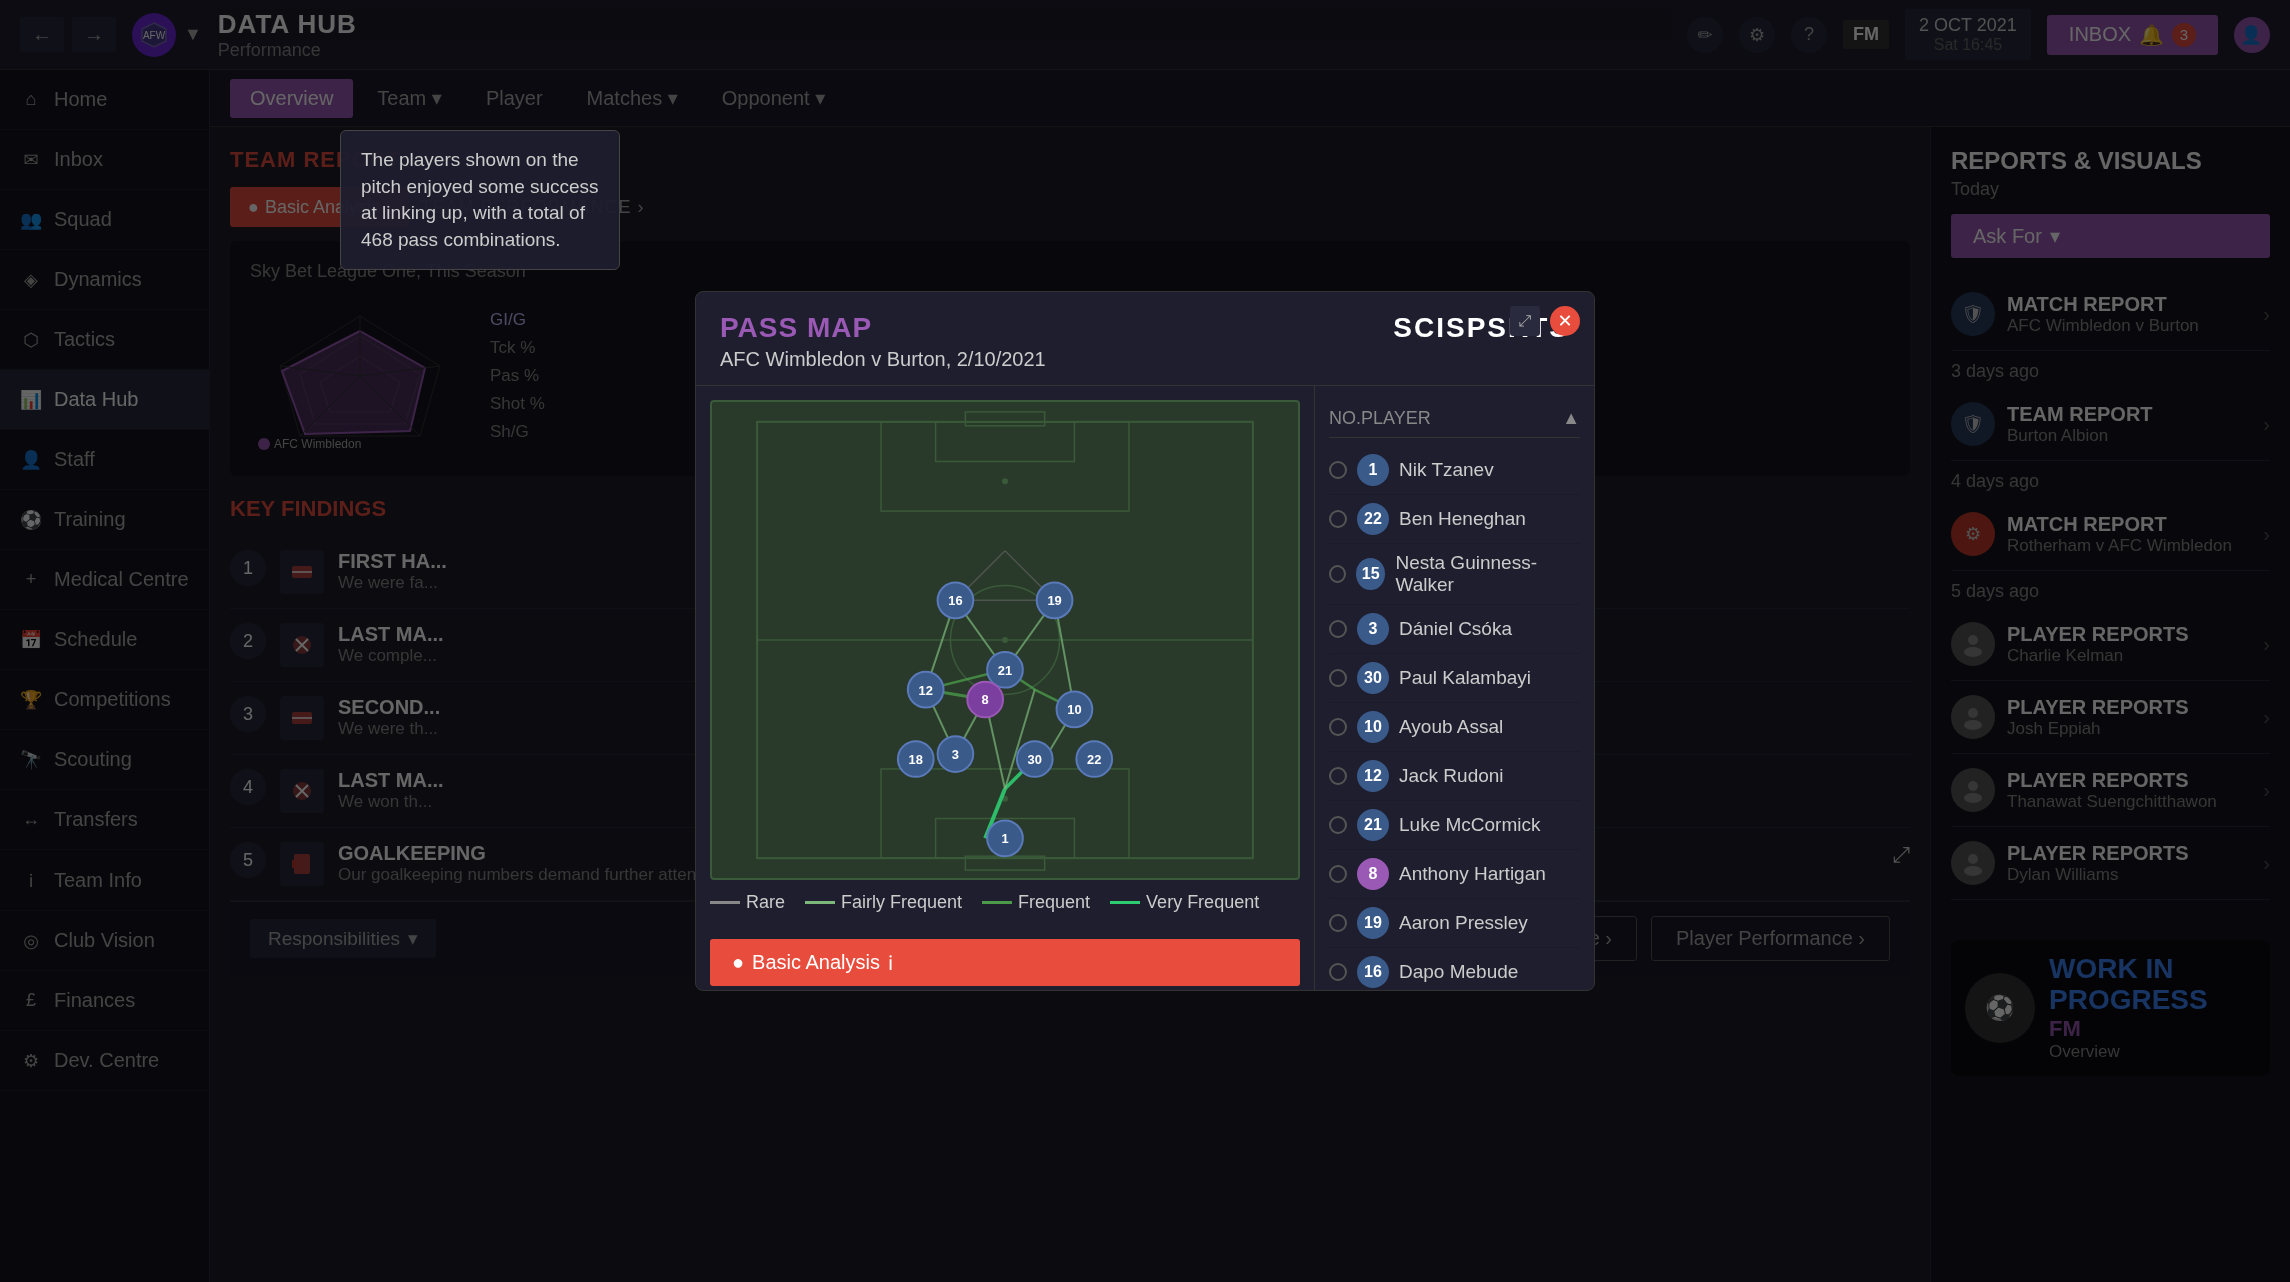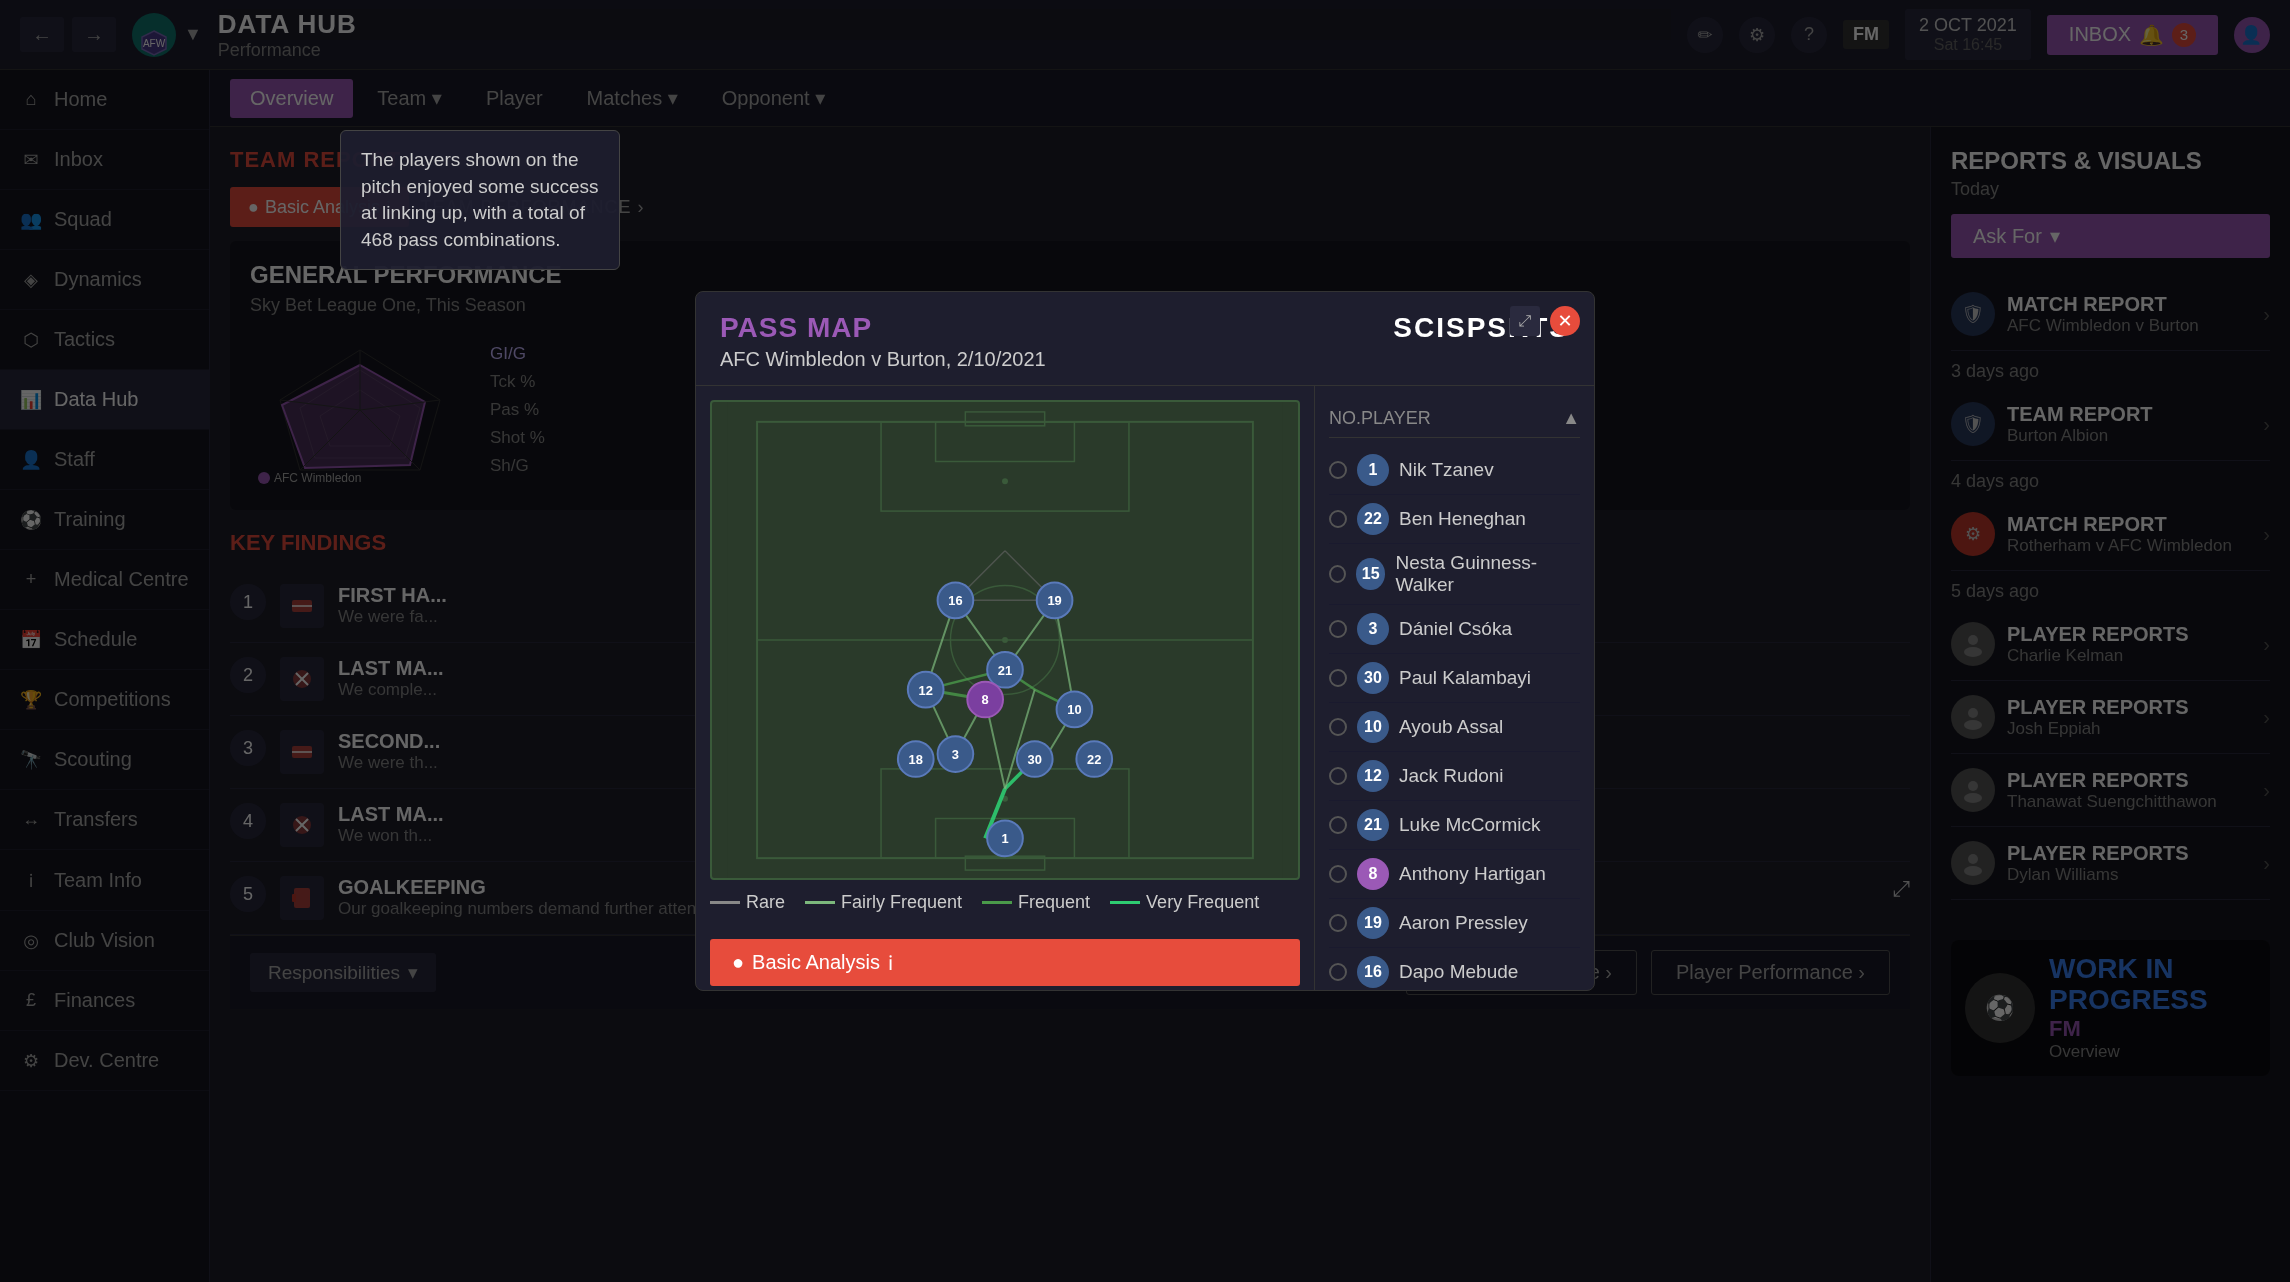--- a/index.html
+++ b/index.html
@@ -3,21 +3,21 @@
   <meta charset="utf-8">
   <style>
     * { box-sizing: border-box; margin: 0; padding: 0; }
     body { font-family: 'Segoe UI', Arial, sans-serif; background: #1a1a2e; color: #ccc; width: 2290px; height: 1282px; overflow: hidden; font-size: 22px; }
 
     
     .topbar { display: flex; align-items: center; background: #1e1e2e; height: 70px; padding: 0 20px; gap: 16px; border-bottom: 1px solid #333; }
     .topbar-nav { display: flex; gap: 8px; }
     .topbar-nav button { background: #2a2a3e; border: none; color: #aaa; padding: 6px 12px; cursor: pointer; border-radius: 3px; font-size: 20px; }
     .topbar-club { display: flex; align-items: center; gap: 8px; }
-    .club-badge { width: 44px; height: 44px; background: #0f766e; border-radius: 50%; display: flex; align-items: flex-end; justify-content: center; font-size: 18px; }
+    .club-badge { width: 44px; height: 44px; background: #6d28d9; border-radius: 50%; display: flex; align-items: center; justify-content: center; font-size: 18px; }
     .topbar-title { flex: 1; }
     .topbar-title .main { font-size: 26px; font-weight: bold; color: #fff; letter-spacing: 1px; }
     .topbar-title .sub { font-size: 18px; color: #888; }
     .topbar-right { display: flex; align-items: center; gap: 16px; }
     .topbar-icon { width: 36px; height: 36px; background: #2a2a3e; border-radius: 50%; display: flex; align-items: center; justify-content: center; color: #aaa; font-size: 18px; cursor: pointer; }
     .fm-badge { background: #333; color: #fff; padding: 4px 10px; border-radius: 3px; font-size: 18px; font-weight: bold; }
     .date-box { background: #2a2a3e; padding: 6px 14px; border-radius: 3px; text-align: center; font-size: 18px; color: #ccc; }
     .inbox-btn { background: #9b59b6; color: #fff; padding: 8px 22px; border-radius: 3px; font-size: 20px; cursor: pointer; display: flex; align-items: center; gap: 8px; }
     .notification-badge { background: #e74c3c; color: #fff; border-radius: 50%; width: 24px; height: 24px; display: flex; align-items: center; justify-content: center; font-size: 15px; }
 
@@ -246,21 +246,20 @@
         <div class="analysis-bar">
           <div style="background:#e74c3c;color:#fff;padding:8px 18px;border-radius:3px;font-size:18px;cursor:pointer;display:flex;align-items:center;gap:6px;">
             <span style="color:#fff;">●</span>
             <span>Basic Analysis</span>
             <span>ℹ</span>
           </div>
           <button class="team-perf-btn">TEAM PERFORMANCE ›</button>
         </div>
 
         <div class="perf-area">
-          <div class="section-title">GENERAL PERFORMANCE</div>
           <div class="section-sub">Sky Bet League One, This Season</div>
           <div class="perf-stats">
 
             <div class="radar-placeholder">
               <svg width="220" height="160" viewBox="0 0 220 160">
 
                 <polygon points="110,20 190,70 170,140 50,140 30,70" fill="none" stroke="#333" stroke-width="1"></polygon>
                 <polygon points="110,40 170,78 155,128 65,128 50,78" fill="none" stroke="#333" stroke-width="1"></polygon>
                 <polygon points="110,60 150,86 140,116 80,116 70,86" fill="none" stroke="#333" stroke-width="1"></polygon>
 

